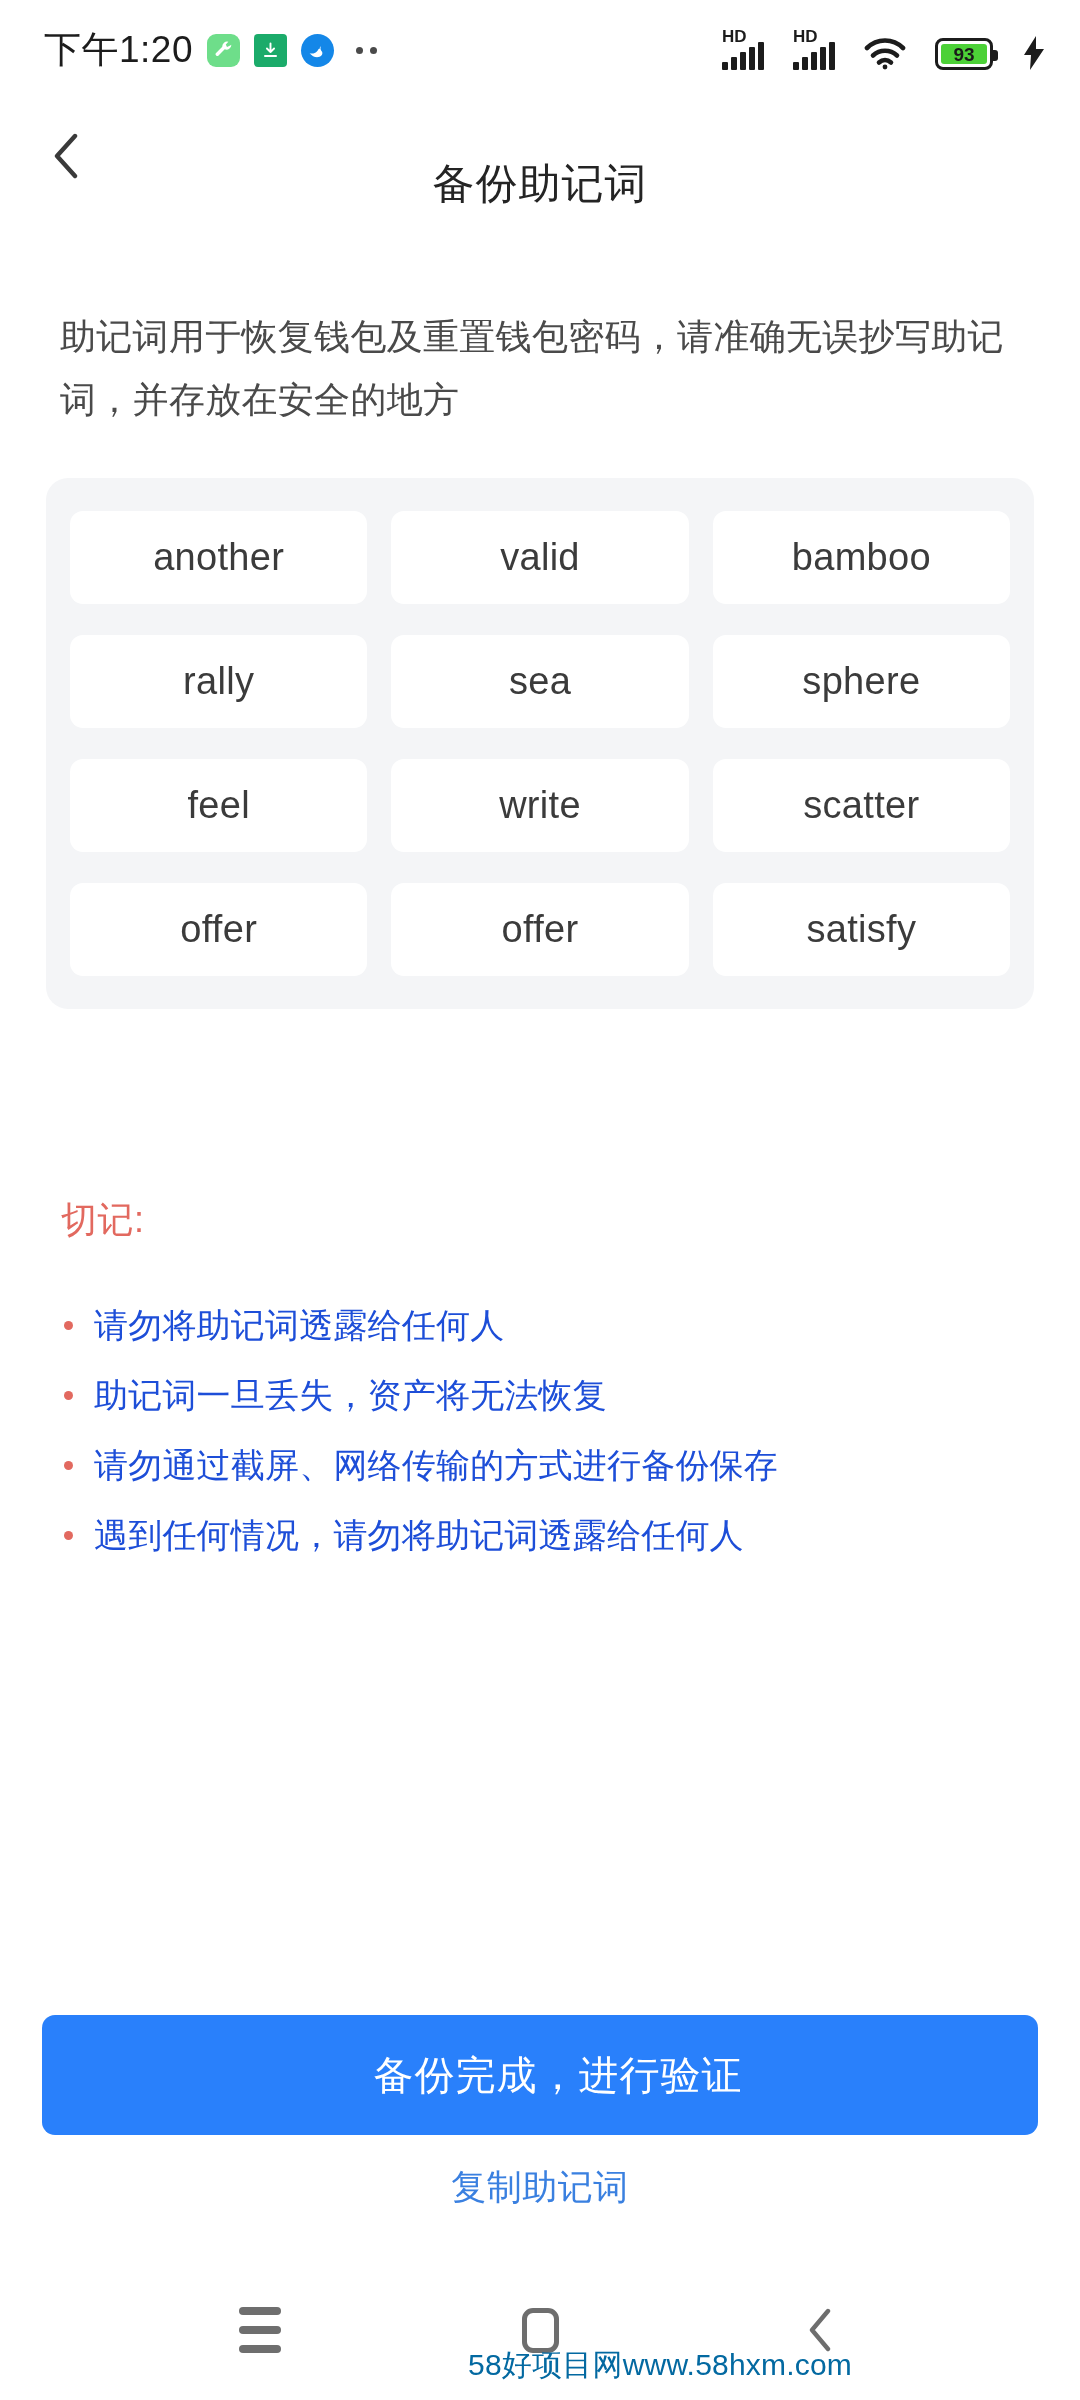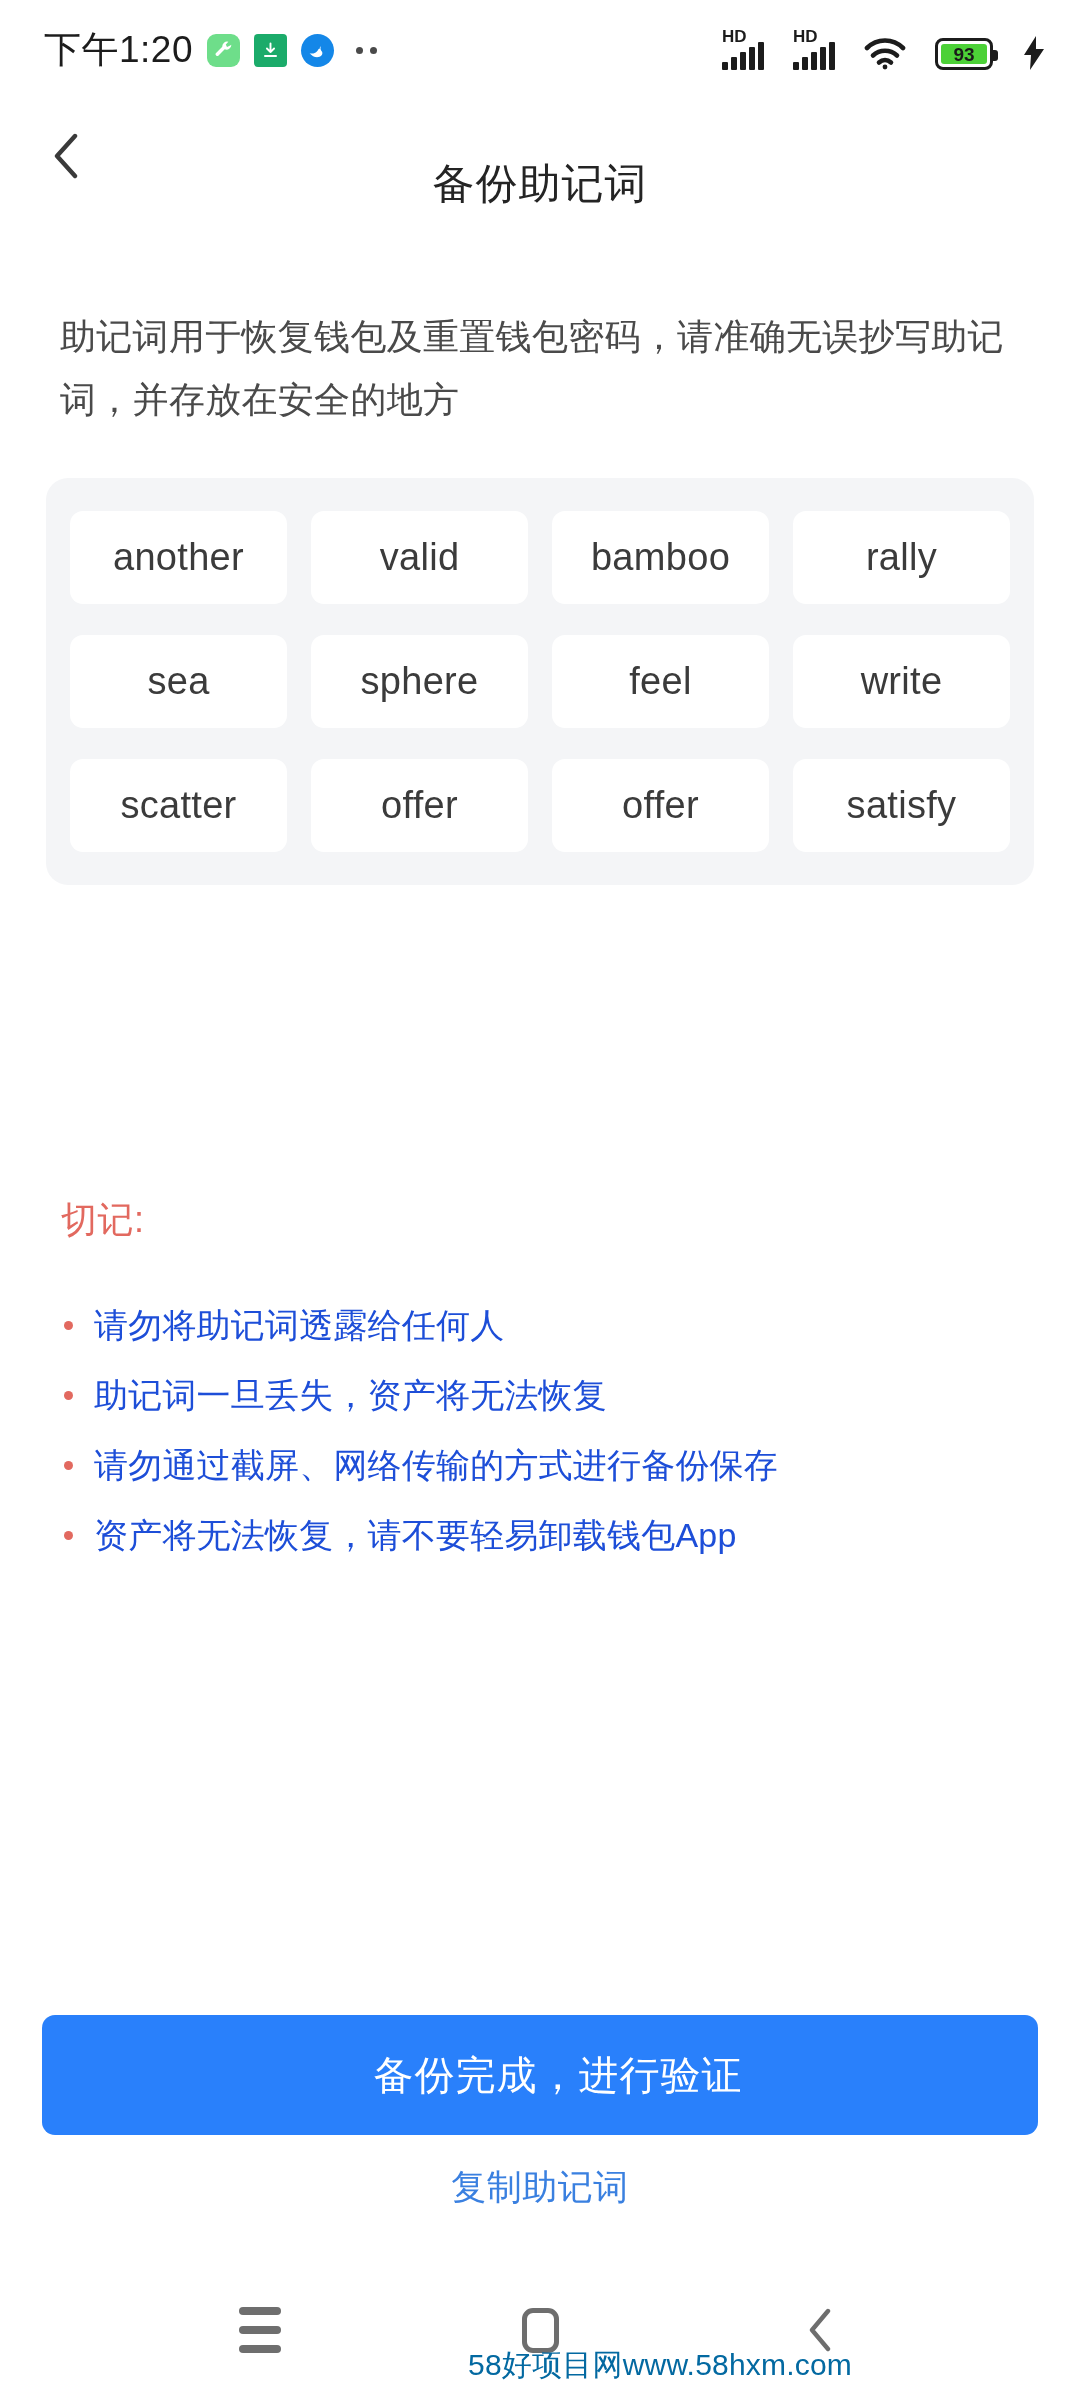--- a/index.html
+++ b/index.html
@@ -170,21 +170,21 @@
 
   
   .words-card {
     position: absolute;
     top: 478px; left: 46px;
     width: 988px;
     background: #f4f5f7;
     border-radius: 22px;
     padding: 33px 24px;
     display: grid;
-    grid-template-columns: repeat(4, 1fr);
+    grid-template-columns: repeat(3, 1fr);
     gap: 31px 24px;
   }
   .word-chip {
     background: #ffffff;
     border-radius: 13px;
     height: 93px;
     display: flex;
     align-items: center;
     justify-content: center;
     font-size: 38px;
@@ -406,21 +406,21 @@
     <div class="warn-item">
       <span class="warn-bullet"></span>
       <span>助记词一旦丢失，资产将无法恢复</span>
     </div>
     <div class="warn-item">
       <span class="warn-bullet"></span>
       <span>请勿通过截屏、网络传输的方式进行备份保存</span>
     </div>
     <div class="warn-item">
       <span class="warn-bullet"></span>
-      <span>资产将无法恢复，请不要轻易卸载钱包App</span>
+      <span>遇到任何情况，请勿将助记词透露给任何人</span>
     </div>
   </div>
 
   <button class="primary-btn">备份完成，进行验证</button>
   <div class="copy-link">复制助记词</div>
 
   <div class="navbar">
     <div class="nav-btn">
       <span class="nav-hamburger">
         <i></i>

